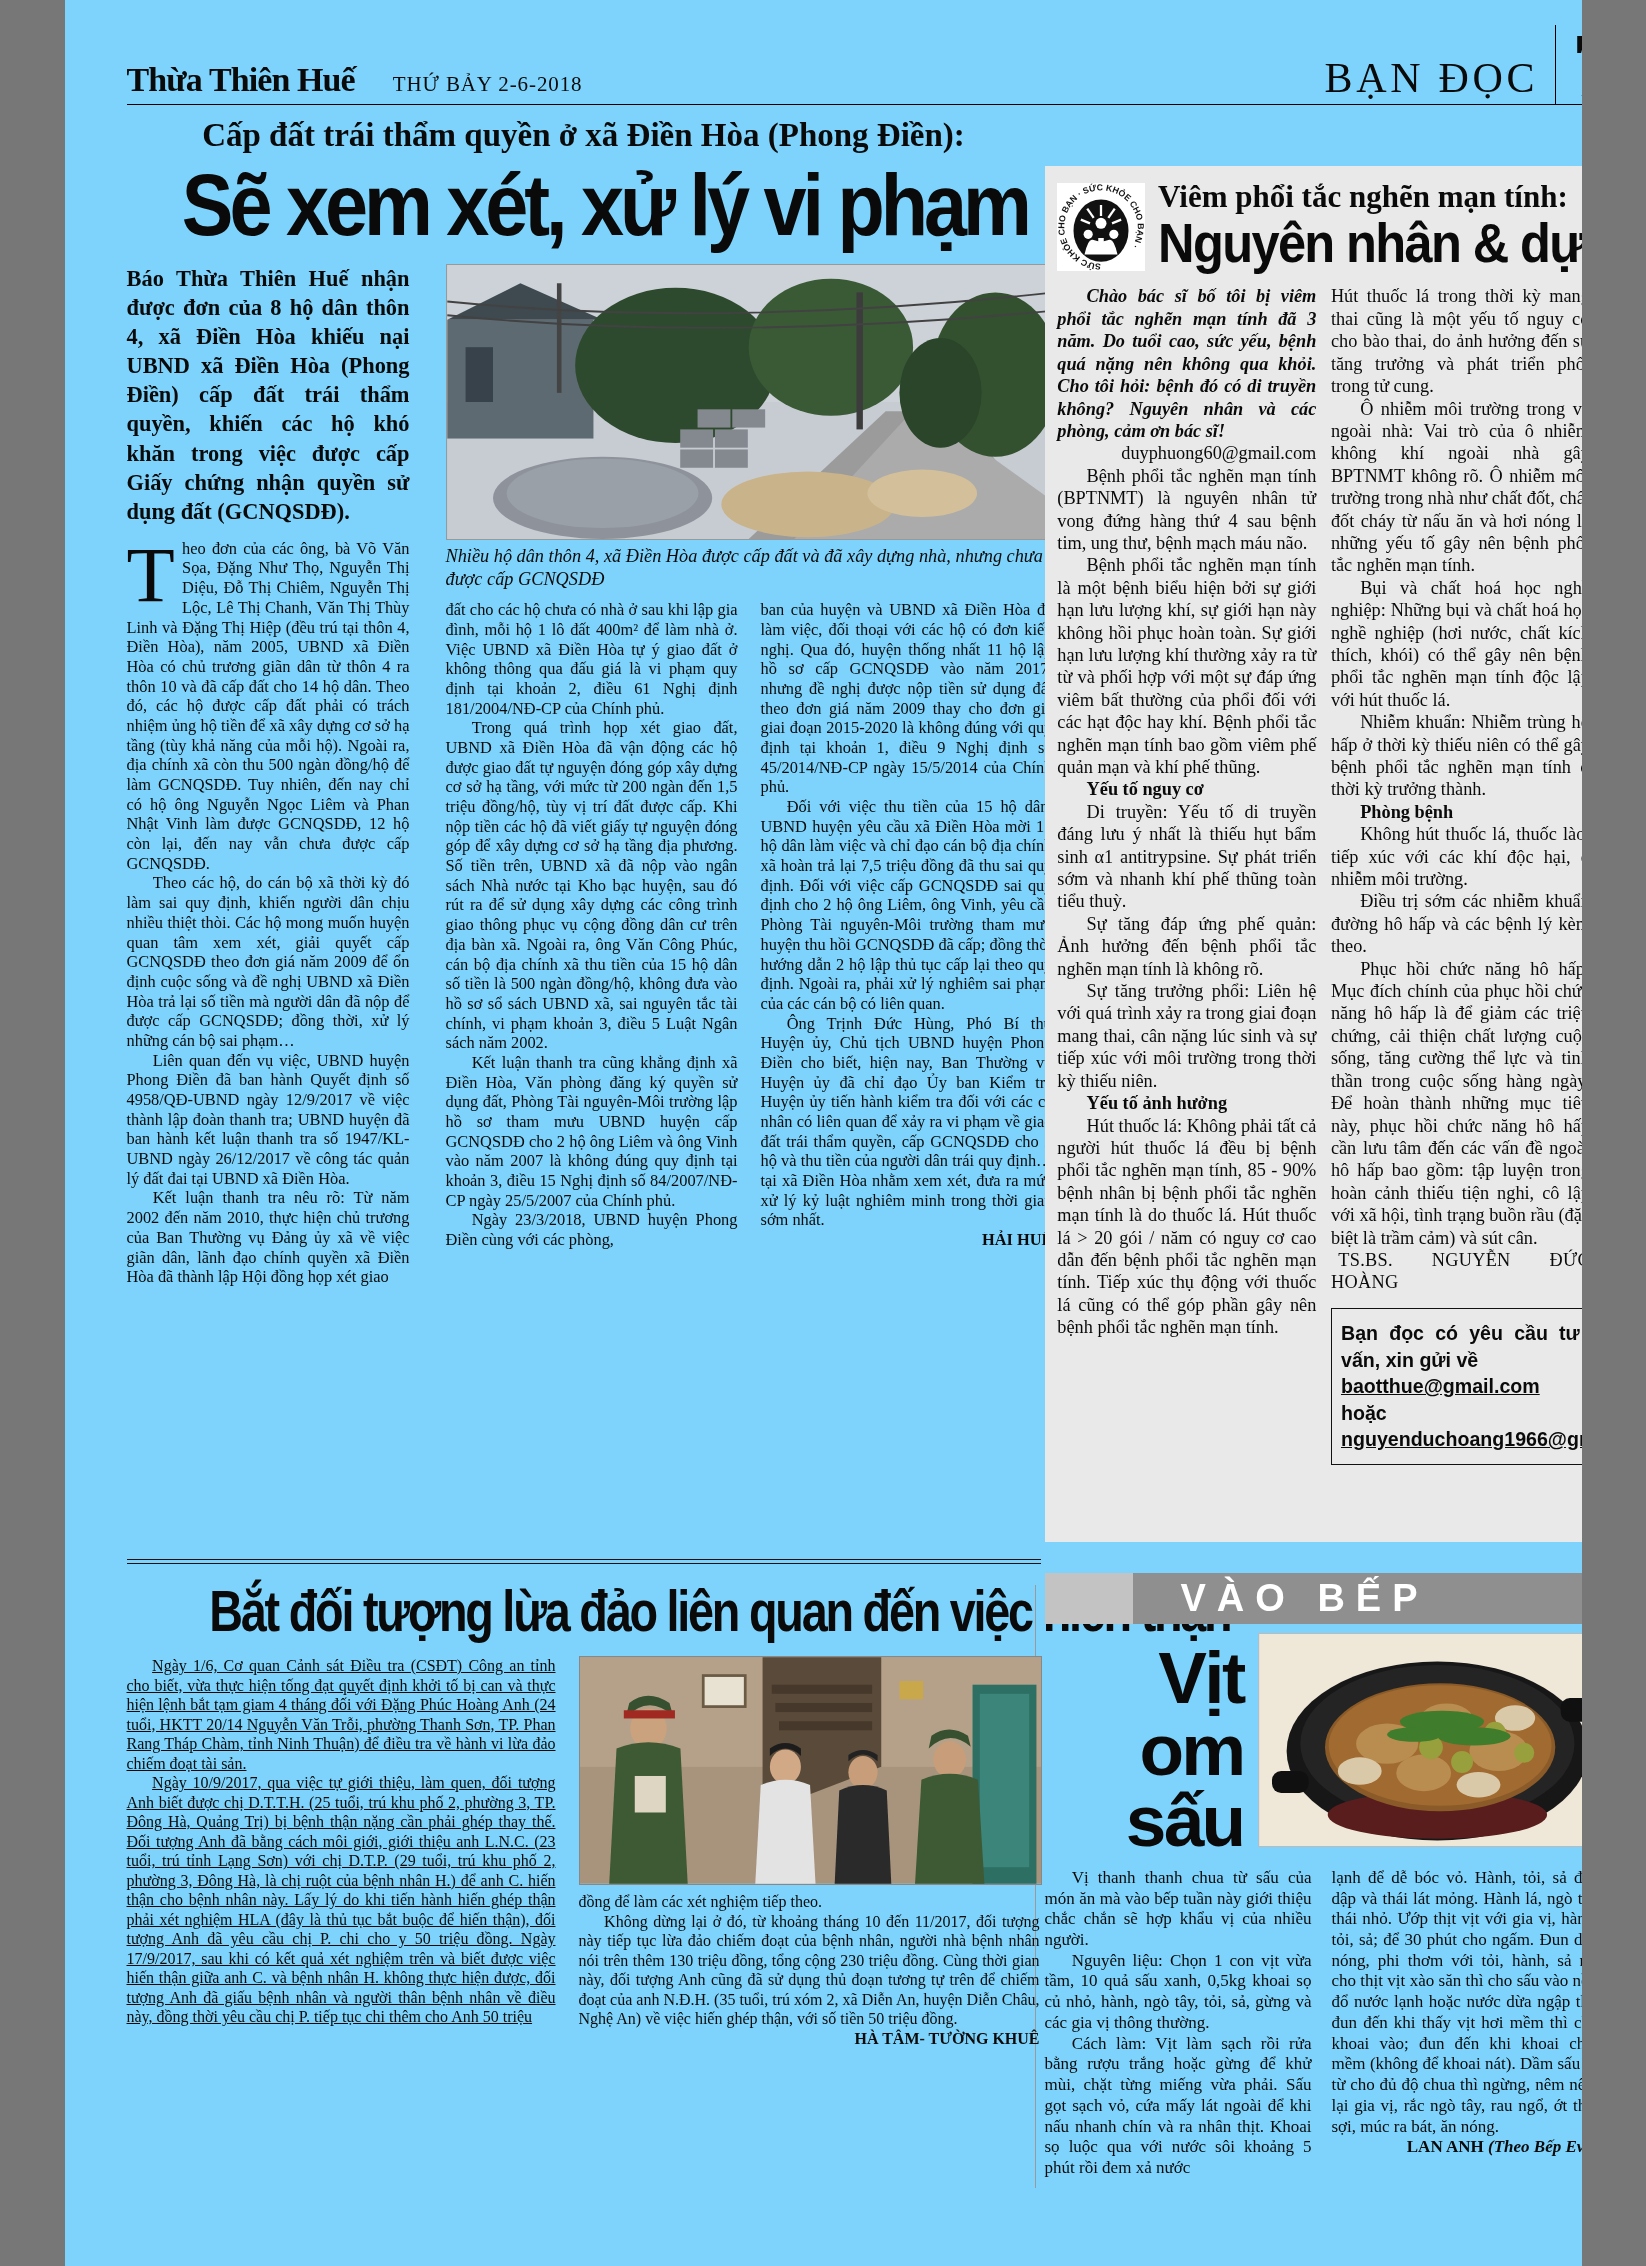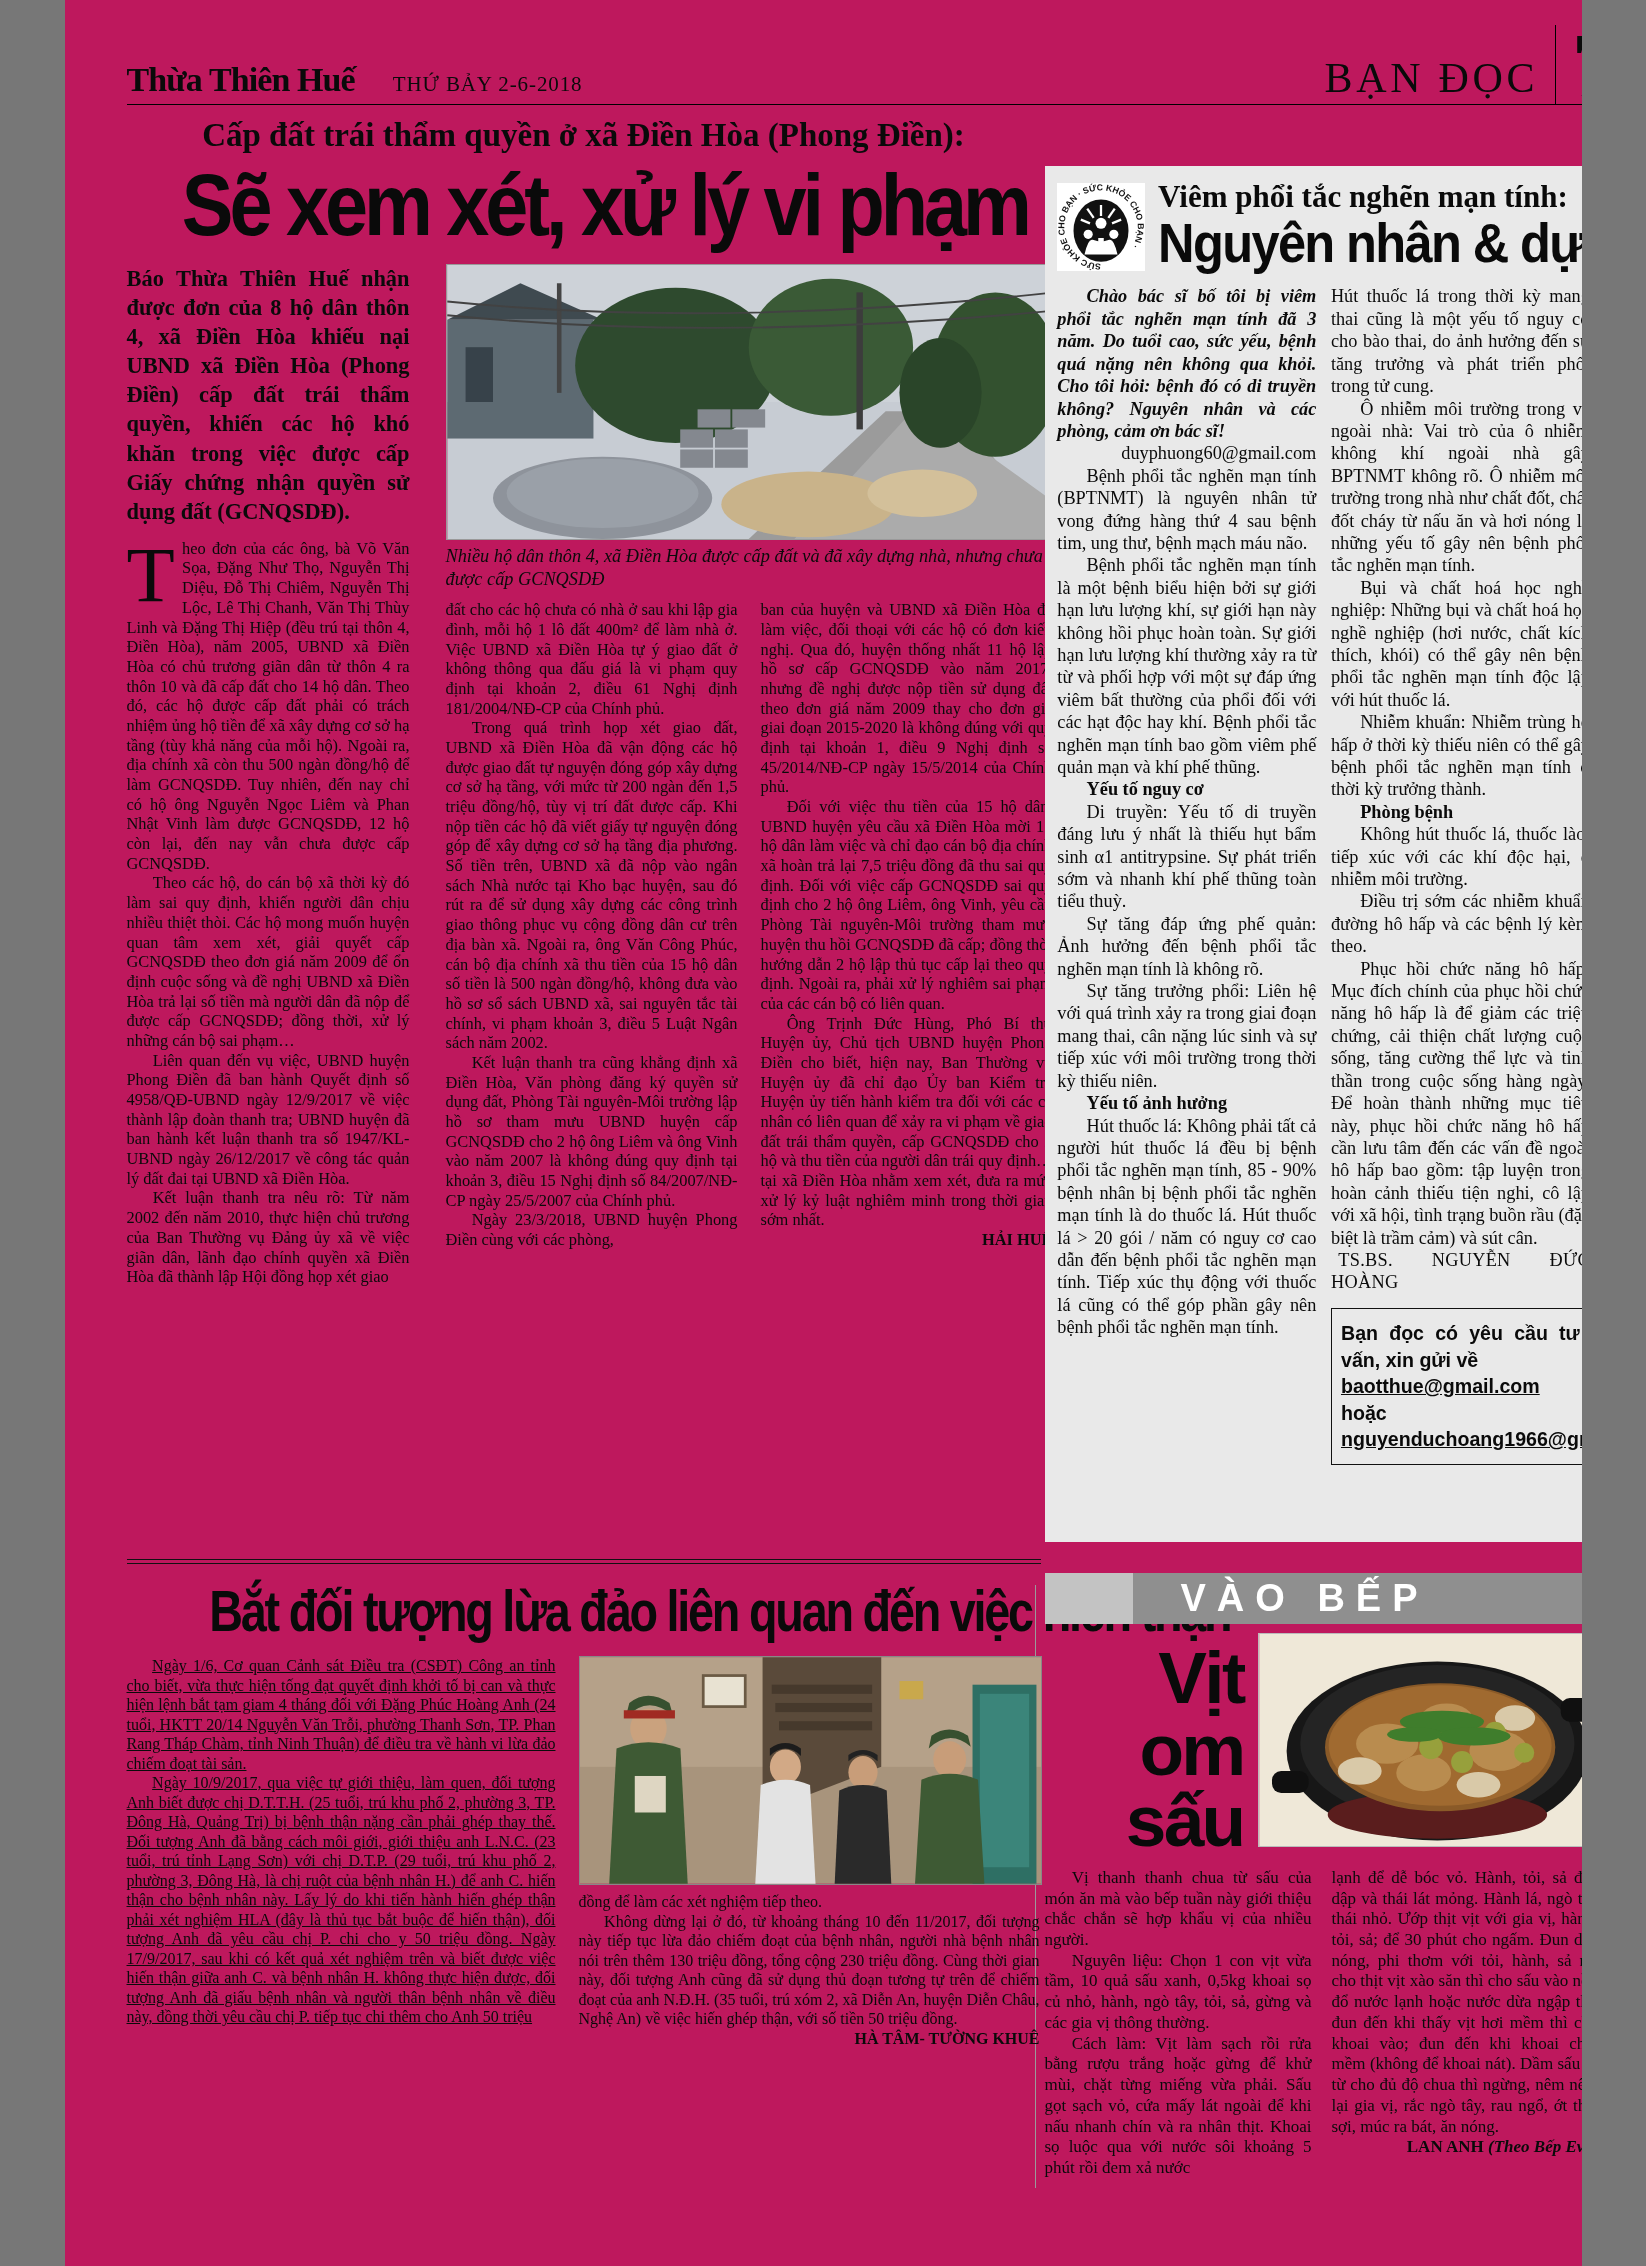--- a/index.html
+++ b/index.html
@@ -1,16 +1,16 @@
 <!DOCTYPE html>
 <html style="font-size:14.6px"><head>
 <meta charset="utf-8">
 <style>
   html,body{margin:0;padding:0;background:#777;}
-  .page{position:relative;width:1517px;height:2267px;background:#be185d;color:#0a0a0a;
+  .page{position:relative;width:1517px;height:2267px;background:#7dd3fc;color:#0a0a0a;
         font-family:"Liberation Serif", serif;overflow:hidden;margin:0 auto;}
   
   .masthead{position:absolute;left:62px;top:40px;width:1491px;height:64px;
             border-bottom:0.9px solid #000;}
   .mh-left{position:absolute;left:0;bottom:5.5px;display:flex;align-items:baseline;gap:38px;}
   .paper-name{font-weight:800;font-size:34px;letter-spacing:-0.9px;}
   .mh-date{font-size:21px;letter-spacing:0.9px;}
   .mh-right{position:absolute;right:0;bottom:0;display:flex;align-items:flex-end;gap:16.4px;}
   .section-name{font-size:42px;letter-spacing:3.7px;line-height:1;padding-bottom:5.5px;}
   .mh-divider{width:0;border-left:1.8px solid #000;height:79px;}

